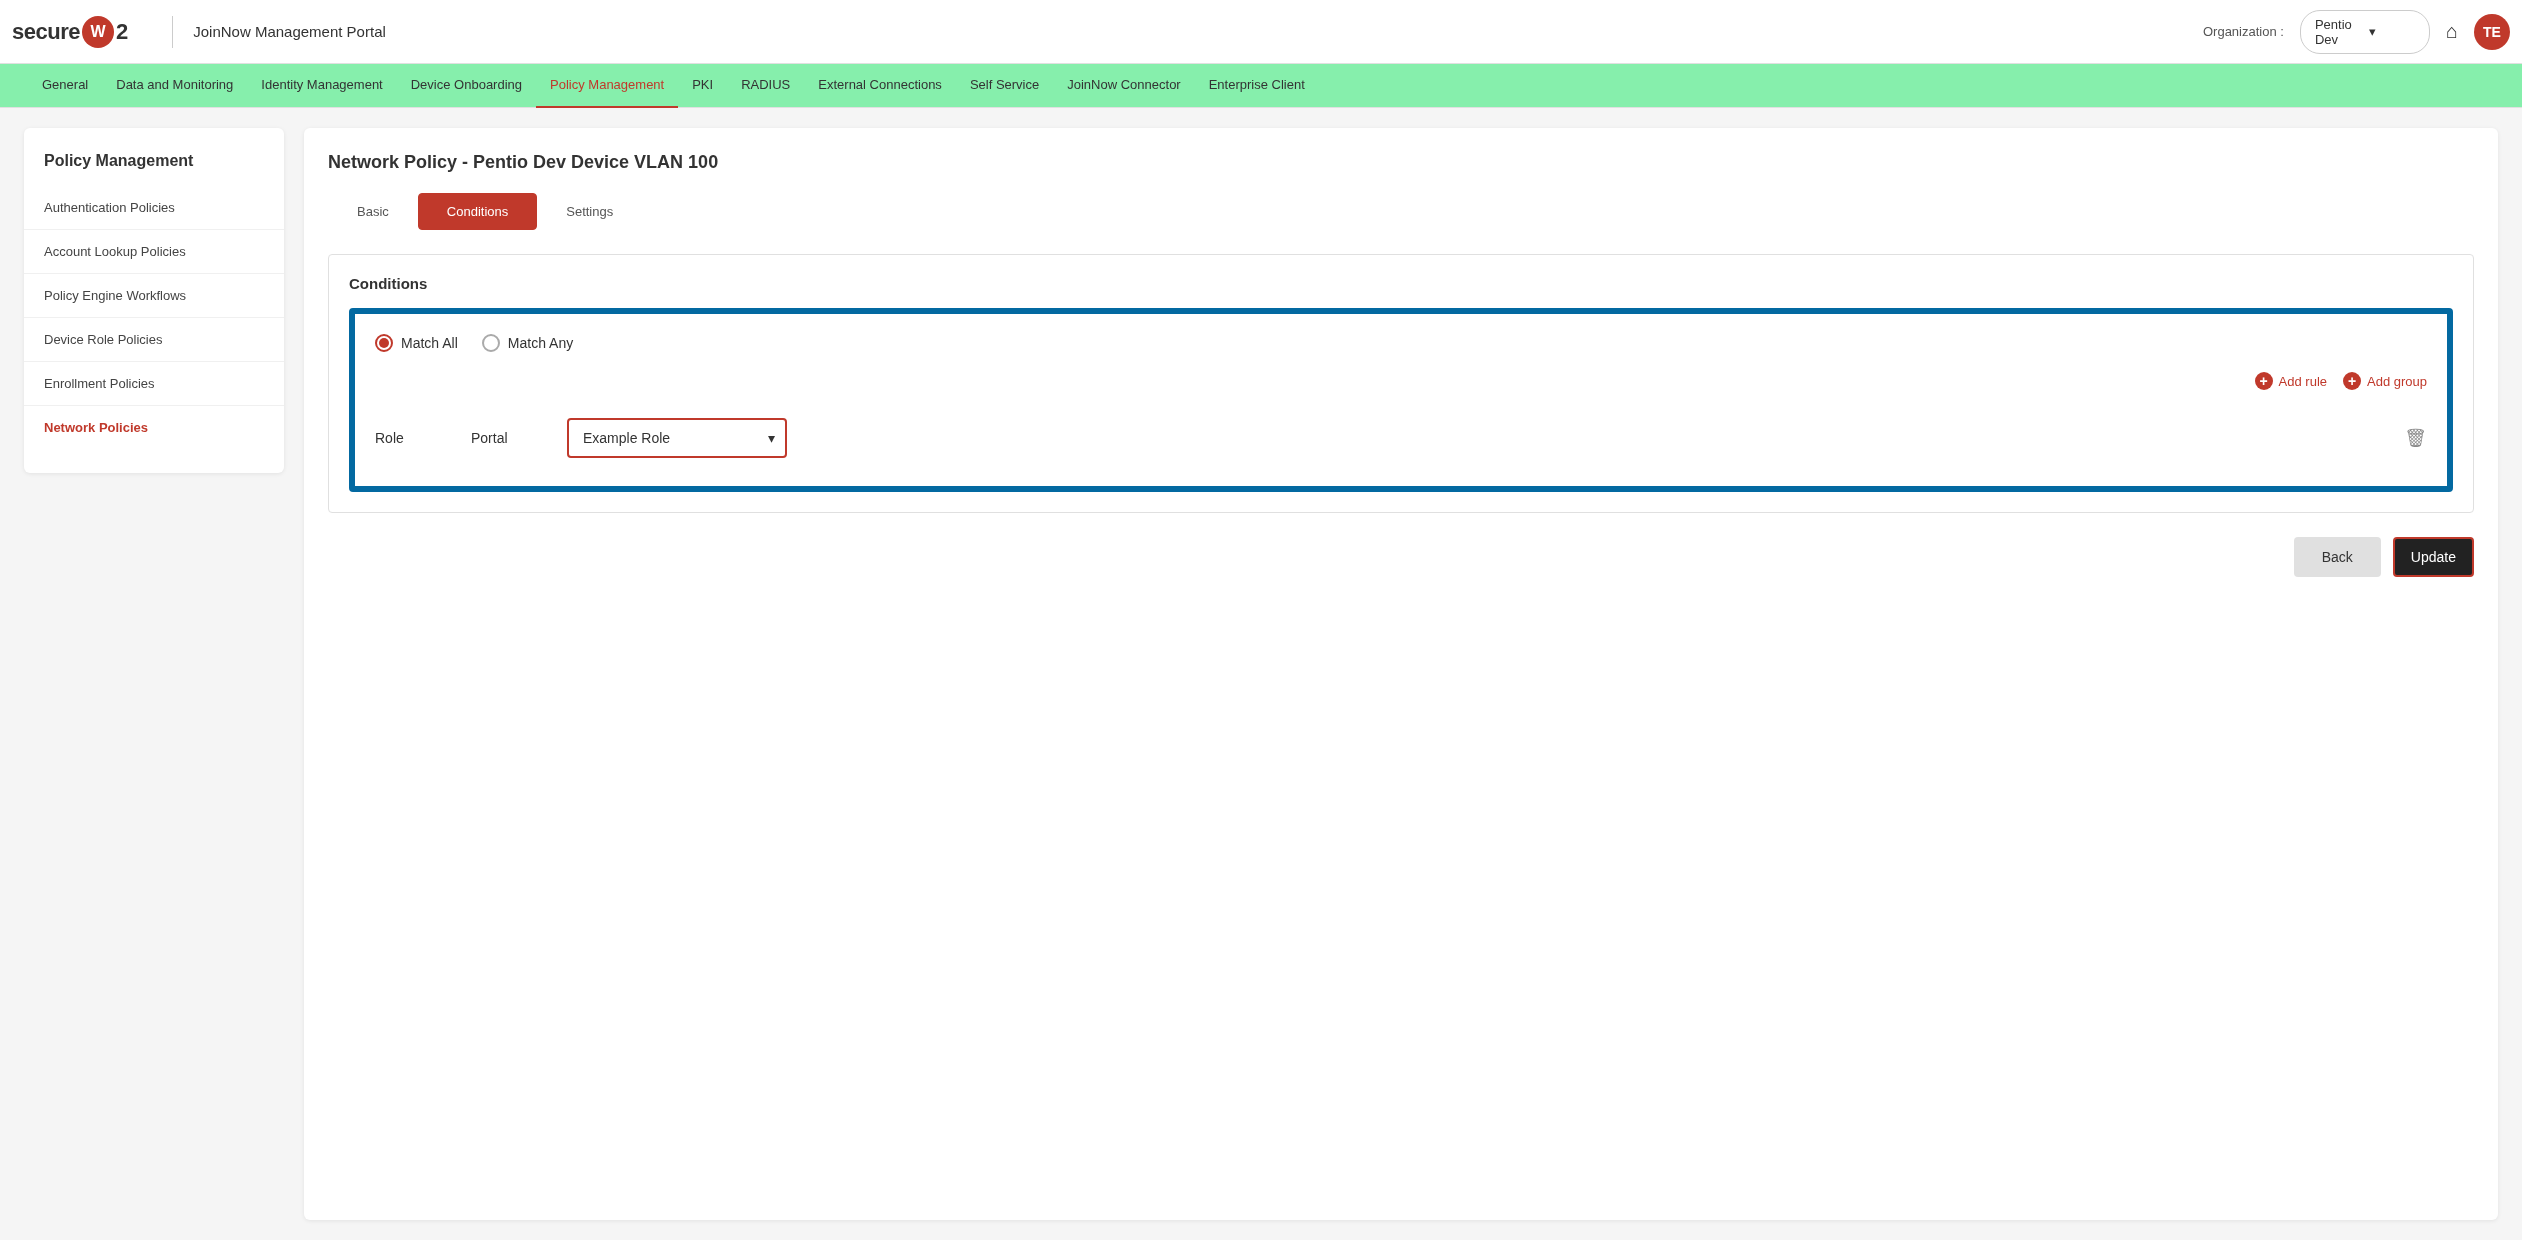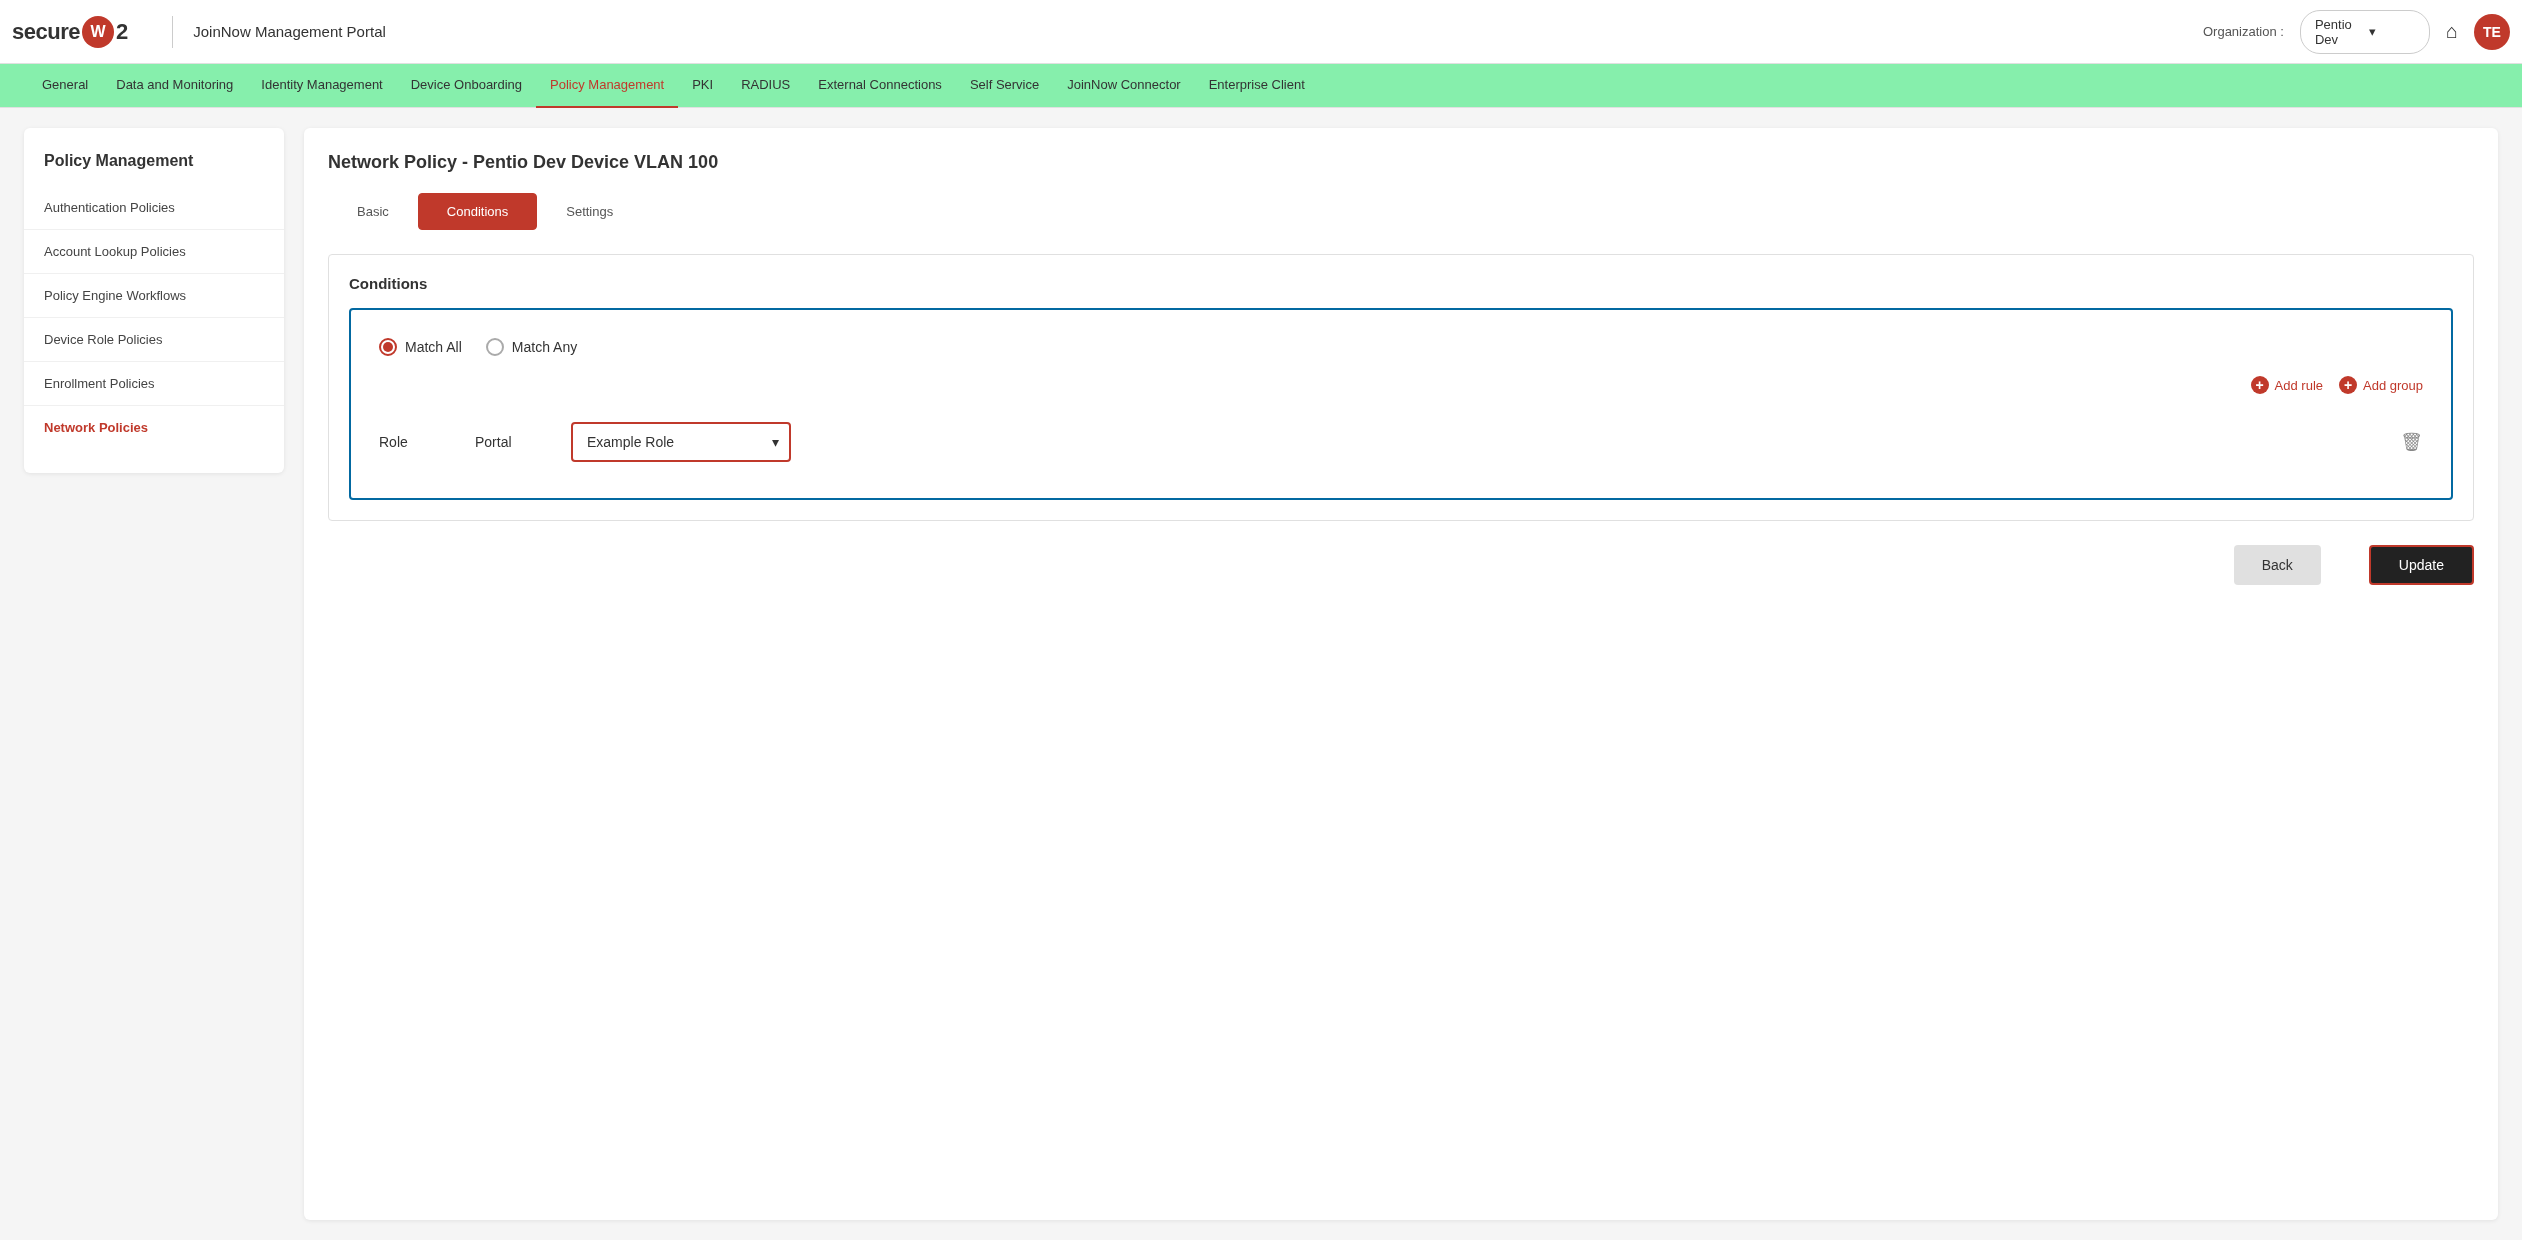--- a/index.html
+++ b/index.html
@@ -40,21 +40,21 @@
     .page-title { font-size: 18px; font-weight: 700; color: #333; margin-bottom: 20px; }
 
     
     .tabs { display: flex; gap: 0; margin-bottom: 24px; }
     .tab { padding: 10px 28px; border-radius: 4px; font-size: 13px; cursor: pointer; color: #555; border: 1px solid transparent; }
     .tab.active { background: #c0392b; color: #fff; border-color: #c0392b; }
 
     
     .section-title { font-size: 15px; font-weight: 600; color: #333; margin-bottom: 16px; }
     .conditions-box { border: 1px solid #e0e0e0; border-radius: 4px; padding: 20px; }
-    .inner-box { border: 2px solid #0369a1; border-radius: 4px; padding: 28px; }
+    .inner-box { border: 6px solid #0369a1; border-radius: 4px; padding: 20px; }
 
     
     .match-row { display: flex; align-items: center; gap: 24px; margin-bottom: 20px; }
     .radio-option { display: flex; align-items: center; gap: 8px; cursor: pointer; font-size: 14px; }
     .radio-circle { width: 18px; height: 18px; border-radius: 50%; border: 2px solid #c0392b; display: flex; align-items: center; justify-content: center; }
     .radio-circle.filled::after { content: ''; width: 10px; height: 10px; border-radius: 50%; background: #c0392b; display: block; }
     .radio-circle.empty { border: 2px solid #aaa; }
 
     
     .actions-row { display: flex; justify-content: flex-end; gap: 16px; margin-bottom: 20px; }
@@ -66,21 +66,21 @@
     .rule-label { font-size: 14px; color: #333; min-width: 80px; }
     .rule-condition { font-size: 14px; color: #333; min-width: 80px; }
     .rule-select-wrapper { position: relative; display: inline-block; }
     .rule-select-wrapper select { border: 2px solid #c0392b; border-radius: 4px; padding: 10px 36px 10px 14px; font-size: 14px; color: #333; background: #fff; min-width: 220px; cursor: pointer; appearance: none; }
     .rule-select-wrapper::after { content: '▾'; position: absolute; right: 12px; top: 50%; transform: translateY(-50%); color: #333; pointer-events: none; }
     .delete-icon { margin-left: auto; color: #888; cursor: pointer; font-size: 18px; }
 
     
     .bottom-row { display: flex; justify-content: flex-end; gap: 12px; margin-top: 24px; }
     .btn-back { padding: 10px 28px; border-radius: 4px; font-size: 14px; background: #e0e0e0; color: #333; border: none; cursor: pointer; }
-    .btn-update { padding: 10px 28px; border-radius: 4px; font-size: 14px; background: #222; color: #fff; border: 2px solid #c0392b; cursor: pointer; font-weight: 500; margin-left: 36px; }
+    .btn-update { padding: 10px 16px; border-radius: 4px; font-size: 14px; background: #222; color: #fff; border: 2px solid #c0392b; cursor: pointer; font-weight: 500; }
   </style>
 </head>
 <body>
 
 <div class="header">
   <div class="logo">
     <span class="logo-text">secure</span>
     <span class="logo-badge">W</span>
     <span class="logo-num">2</span>
   </div>

